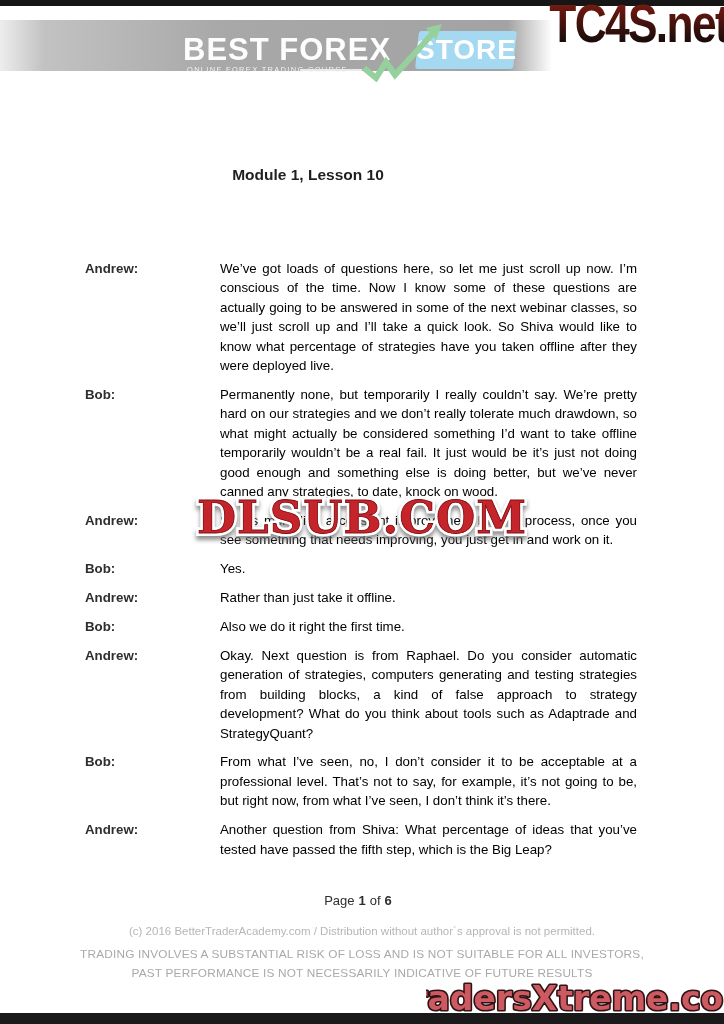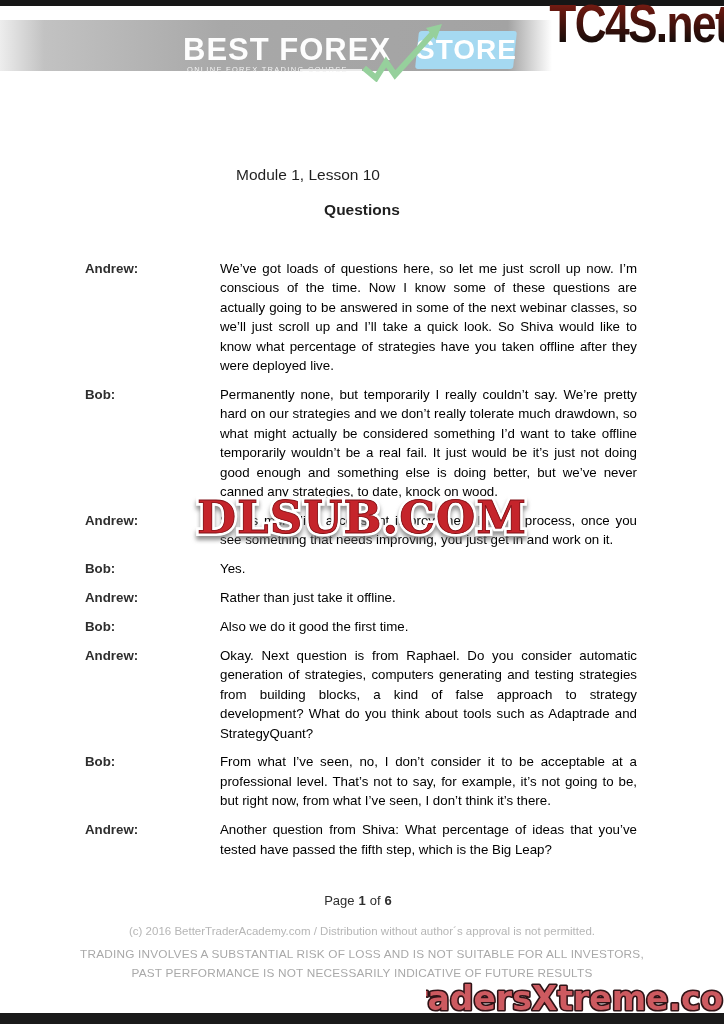--- a/index.html
+++ b/index.html
@@ -35,21 +35,21 @@
   .mc-logo { position:absolute; left:455px; top:39px; width:186px; }
   .mc-l1 { font-size:17px; font-weight:bold; letter-spacing:3.5px; color:#101010; line-height:19px; }
   .mc-l2 { font-size:25px; font-weight:bold; letter-spacing:1.5px; color:#3c3890; line-height:27px; }
   .mc-l3 { font-size:11.5px; letter-spacing:4.6px; color:#101010; line-height:15px; }
   .mc-l4 { font-size:21px; font-weight:bold; letter-spacing:2.5px; color:#101010; line-height:23px; margin-top:1px; }
   .mc-square { position:absolute; right:2px; top:6px; width:64px; height:56px; background:#3e3a92; }
   .mc-square svg { position:absolute; left:0; top:-14px; overflow:visible; }
 
   
   .doc-title { position:absolute; left:0; top:166px; width:616px; text-align:center;
-               font-size:15.5px; font-weight:normal; color:#1f1f1f; }
+               font-size:15.5px; font-weight:bold; color:#1f1f1f; }
   .doc-subtitle { position:absolute; left:0; top:201px; width:724px; text-align:center;
                   font-size:15.5px; font-weight:bold; color:#1f1f1f; }
 
   
   .dialogue { position:absolute; left:85px; top:259px; width:552px; }
   .d-row { display:flex; margin-bottom:9.5px; }
   .d-speaker { flex:none; width:135px; font-size:13.3px; font-weight:bold; color:#2e2e2e; line-height:19.4px; }
   .d-text { flex:1; font-size:13.3px; color:#000000; line-height:19.4px;
             text-align:justify; text-align-last:left; }
 
@@ -86,21 +86,20 @@
     <svg class="green-arrow" width="90" height="58" viewBox="0 0 90 58">
       <polyline points="2,44 14,54 24,38 33,51 72,8" fill="none" stroke="#96d09c" stroke-width="6" stroke-linejoin="miter"></polyline>
       <polygon points="64,4 80,0 74,16" fill="#96d09c"></polygon>
     </svg>
   </div>
 
   <div class="tc4s">TC4S.net</div>
 
 
   <div class="doc-title">Module 1, Lesson 10</div>
-  <div class="doc-subtitle">Questions</div>
 
   <div class="dialogue">
     <div class="d-row">
       <div class="d-speaker">Andrew:</div>
       <div class="d-text">We’ve got loads of questions here, so let me just scroll up now. I’m conscious of the time. Now I know some of these questions are actually going to be answered in some of the next webinar classes, so we’ll just scroll up and I’ll take a quick look. So Shiva would like to know what percentage of strategies have you taken offline after they were deployed live.</div>
     </div>
 
     <div class="d-row">
       <div class="d-speaker">Bob:</div>
       <div class="d-text">Permanently none, but temporarily I really couldn’t say. We’re pretty hard on our strategies and we don’t really tolerate much drawdown, so what might actually be considered something I’d want to take offline temporarily wouldn’t be a real fail. It just would be it’s just not doing good enough and something else is doing better, but we’ve never canned any strategies, to date, knock on wood.</div>
@@ -116,21 +115,21 @@
       <div class="d-text">Yes.</div>
     </div>
 
     <div class="d-row">
       <div class="d-speaker">Andrew:</div>
       <div class="d-text">Rather than just take it offline.</div>
     </div>
 
     <div class="d-row">
       <div class="d-speaker">Bob:</div>
-      <div class="d-text">Also we do it good the first time.</div>
+      <div class="d-text">Also we do it right the first time.</div>
     </div>
 
     <div class="d-row">
       <div class="d-speaker">Andrew:</div>
       <div class="d-text">Okay. Next question is from Raphael. Do you consider automatic generation of strategies, computers generating and testing strategies from building blocks, a kind of false approach to strategy development? What do you think about tools such as Adaptrade and StrategyQuant?</div>
     </div>
 
     <div class="d-row">
       <div class="d-speaker">Bob:</div>
       <div class="d-text">From what I’ve seen, no, I don’t consider it to be acceptable at a professional level. That’s not to say, for example, it’s not going to be, but right now, from what I’ve seen, I don’t think it’s there.</div>

